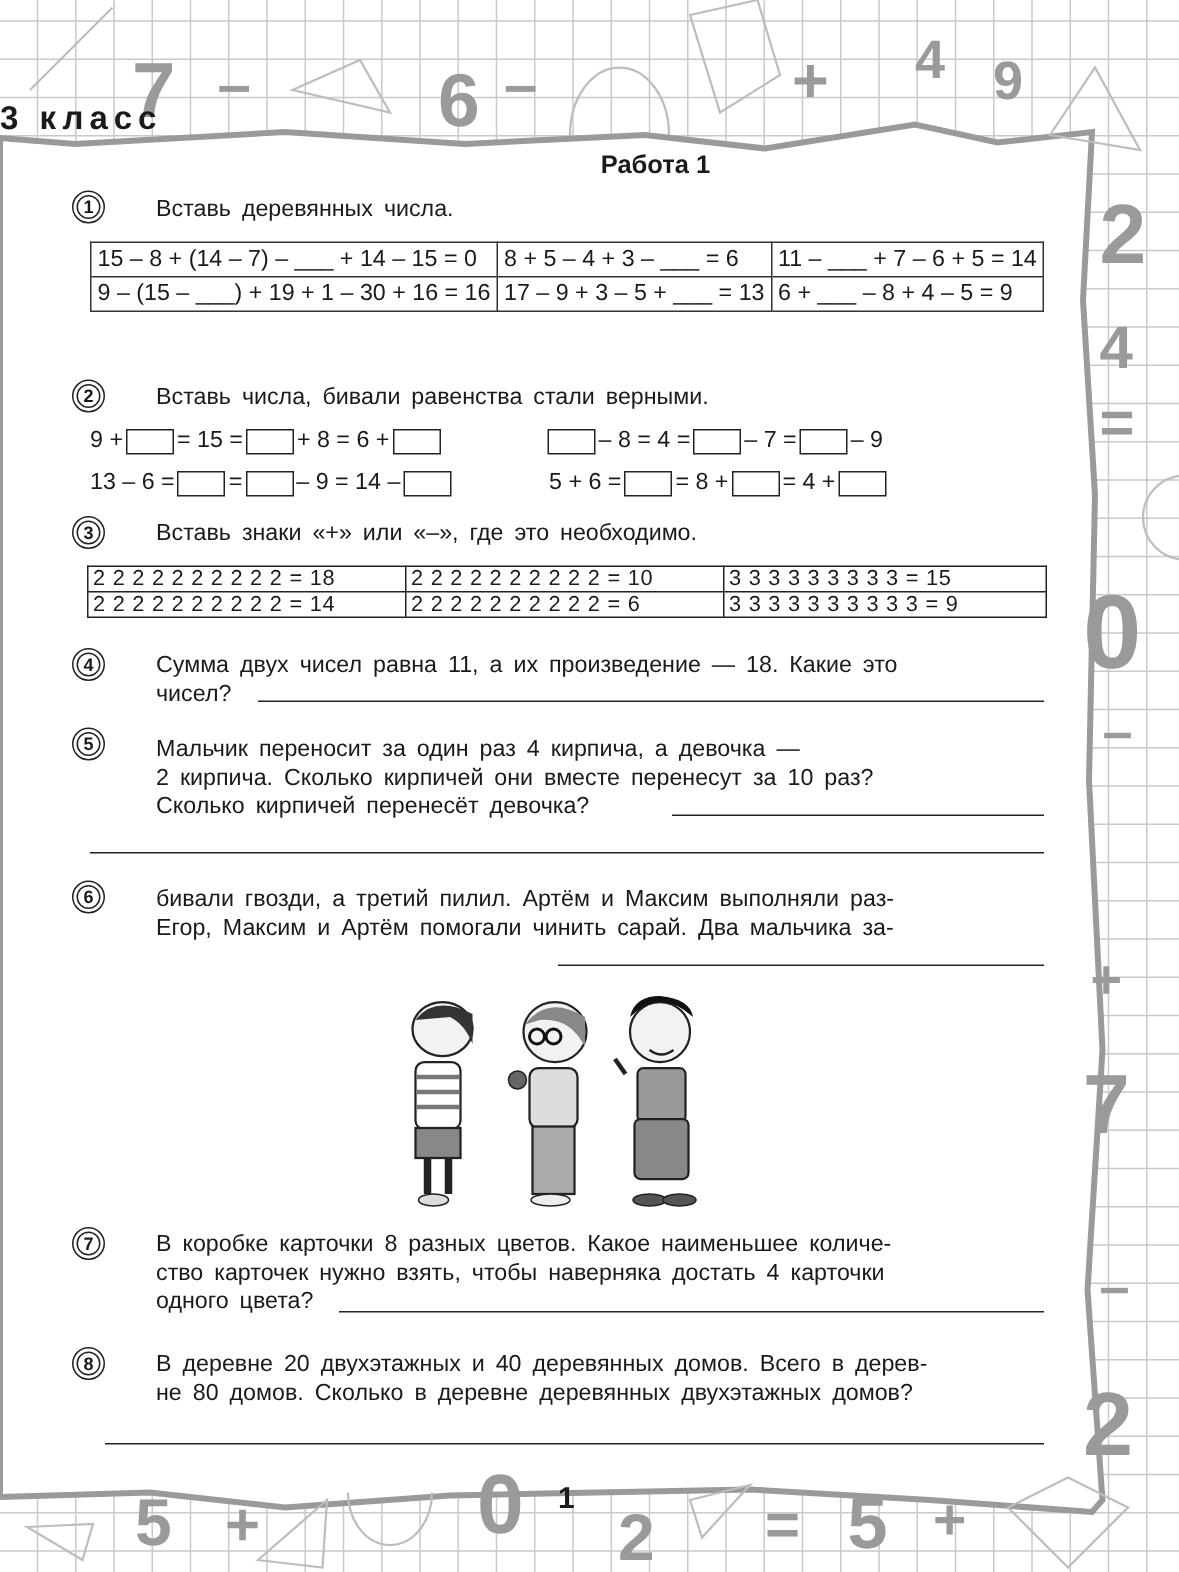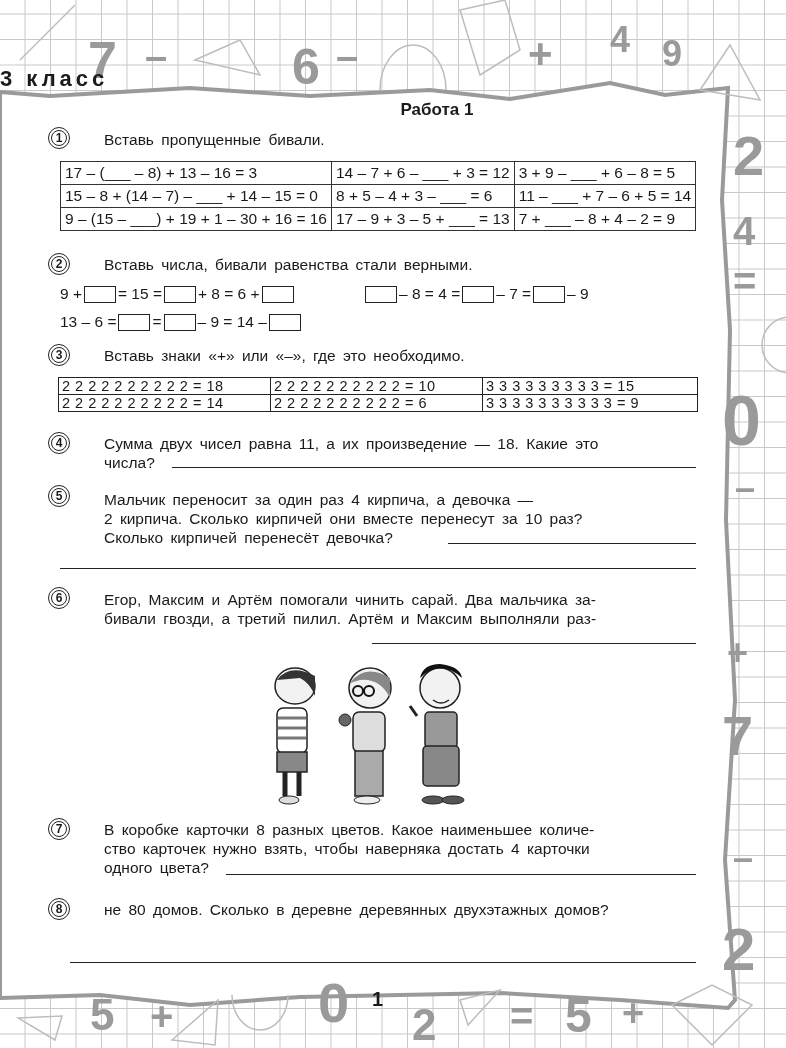--- a/index.html
+++ b/index.html
@@ -179,37 +179,32 @@
   </g>
 </svg>
 
 <div class="page">
   <div class="title">3  класс</div>
   <div class="subtitle">Работа  1</div>
 
   <div class="badge" style="top:127px">
       <span>1</span>
     </div>
-  <div class="task-text" style="top:130px">Вставь  пропущенные  бивали.</div>
+  <div class="task-text" style="top:130px">Вставь  деревянных  числа.</div>
   <table class="t1">
     <tbody>
-        <tr>
-      <td style="width:252px">17 – (___ – 8) + 13 – 16 = 3</td>
-      <td style="width:172px">14 – 7 + 6 – ___ + 3 = 12</td>
-      <td>3 + 9 – ___ + 6 – 8 = 5</td>
-    </tr>
     <tr>
       <td>15 – 8 + (14 – 7) – ___ + 14 – 15 = 0</td>
       <td>8 + 5 – 4 + 3 – ___ = 6</td>
       <td>11 – ___ + 7 – 6 + 5 = 14</td>
     </tr>
     <tr>
       <td>9 – (15 – ___) + 19 + 1 – 30 + 16 = 16</td>
       <td>17 – 9 + 3 – 5 + ___ = 13</td>
-      <td>7 + ___ – 8 + 4 – 2 = 9</td>
+      <td>6 + ___ – 8 + 4 – 5 = 9</td>
     </tr>
   </tbody>
     </table>
 
   <div class="badge" style="top:253px">
       <span>2</span>
     </div>
   <div class="task-text" style="top:255px">Вставь  числа,  бивали  равенства  стали  верными.</div>
   <div class="eq-row" style="left:60px;top:285px">
     <span>9 +</span>
@@ -226,20 +221,28 @@
       <span>– 7 =</span>
     <span class="box"></span>
       <span>– 9</span>
   </div>
   <div class="eq-row" style="left:60px;top:313px">
     <span>13 – 6 =</span>
       <span class="box"></span>
     <span>=</span>
       <span class="box"></span>
     <span>– 9 = 14 –</span>
+      <span class="box"></span>
+  </div>
+  <div class="eq-row" style="left:366px;top:313px">
+    <span>5 + 6 =</span>
+      <span class="box"></span>
+    <span>= 8 +</span>
+      <span class="box"></span>
+    <span>= 4 +</span>
       <span class="box"></span>
   </div>
 
   <div class="badge" style="top:344px">
       <span>3</span>
     </div>
   <div class="task-text" style="top:346px">Вставь  знаки  «+»  или  «–»,  где  это  необходимо.</div>
   <table class="t3">
     <tbody>
         <tr>
@@ -253,41 +256,41 @@
       <td>3  3  3  3  3  3  3  3  3  3 = 9</td>
     </tr>
   </tbody>
     </table>
 
   <div class="badge" style="top:432px">
       <span>4</span>
     </div>
   <div class="task-text" style="top:434px">
     <div>Сумма  двух  чисел  равна  11,  а  их  произведение  —  18.  Какие  это</div>
-    <div>числа?</div>
+    <div>чисел?</div>
   </div>
   <div class="line" style="left:172px;width:524px;top:467px"></div>
 
   <div class="badge" style="top:485px">
       <span>5</span>
     </div>
   <div class="task-text" style="top:490px">
     <div>Мальчик  переносит  за  один  раз  4  кирпича,  а  девочка  —</div>
     <div>2  кирпича.  Сколько  кирпичей  они  вместе  перенесут  за  10  раз?</div>
     <div>Сколько  кирпичей  перенесёт  девочка?</div>
   </div>
   <div class="line" style="left:448px;width:248px;top:543px"></div>
   <div class="line" style="left:60px;width:636px;top:568px"></div>
 
   <div class="badge" style="top:587px">
       <span>6</span>
     </div>
   <div class="task-text" style="top:590px">
+    <div>бивали  гвозди,  а  третий  пилил.  Артём  и  Максим  выполняли  раз-</div>
     <div>Егор,  Максим  и  Артём  помогали  чинить  сарай.  Два  мальчика  за-</div>
-    <div>бивали  гвозди,  а  третий  пилил.  Артём  и  Максим  выполняли  раз-</div>
   </div>
   <div class="line" style="left:372px;width:324px;top:643px"></div>
 
   <svg class="illustration" viewBox="0 0 225 155">
     <g>
       <ellipse cx="40" cy="28" rx="20" ry="18" fill="#f2f2f2" stroke="#222" stroke-width="1.5"></ellipse>
       <path d="M22,22 Q35,5 60,18 L60,38 Q55,25 45,20 Z" fill="#333"></path>
       <rect x="22" y="50" width="30" height="45" rx="6" fill="#ffffff" stroke="#222" stroke-width="1.5"></rect>
       <g stroke="#777" stroke-width="3">
           <line x1="23" y1="60" x2="51" y2="60"></line>
@@ -328,18 +331,19 @@
     <div>В  коробке  карточки  8  разных  цветов.  Какое  наименьшее  количе-</div>
     <div>ство  карточек  нужно  взять,  чтобы  наверняка  достать  4  карточки</div>
     <div>одного  цвета?</div>
   </div>
   <div class="line" style="left:226px;width:470px;top:874px"></div>
 
   <div class="badge" style="top:898px">
       <span>8</span>
     </div>
   <div class="task-text" style="top:900px">
+    <div>В  деревне  20  двухэтажных  и  40  деревянных  домов.  Всего  в  дерев-</div>
     <div>не  80  домов.  Сколько  в  деревне  деревянных  двухэтажных  домов?</div>
   </div>
   <div class="line" style="left:70px;width:626px;top:962px"></div>
 
   <div class="page-num">1</div>
 </div>
 
 </body></html>

